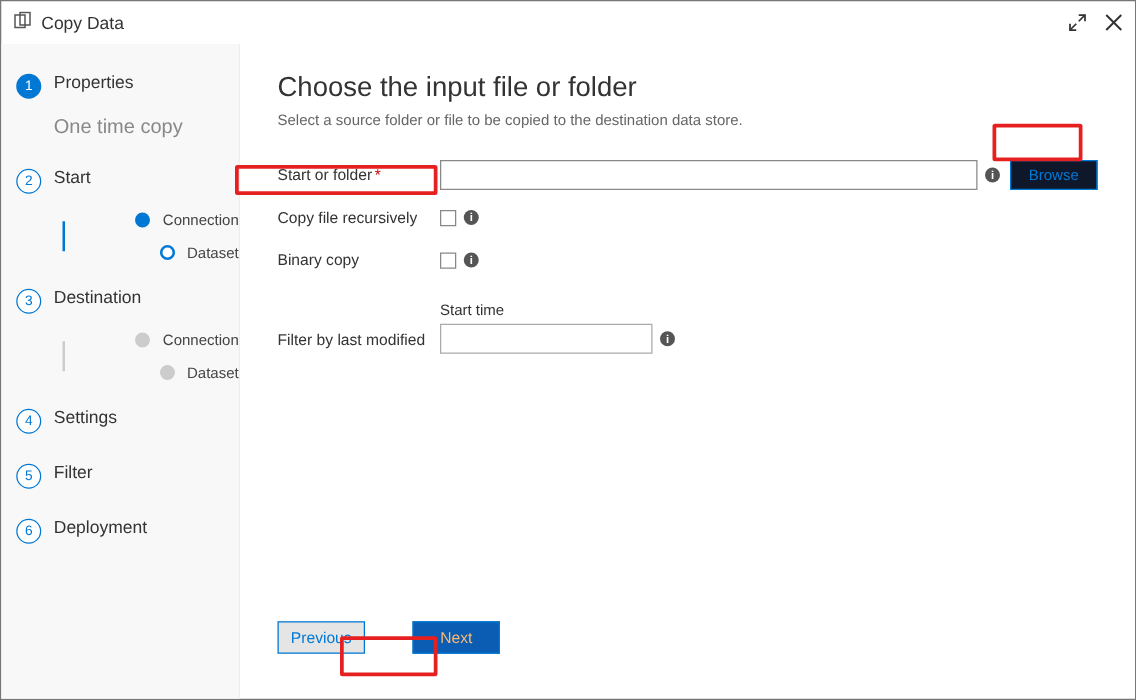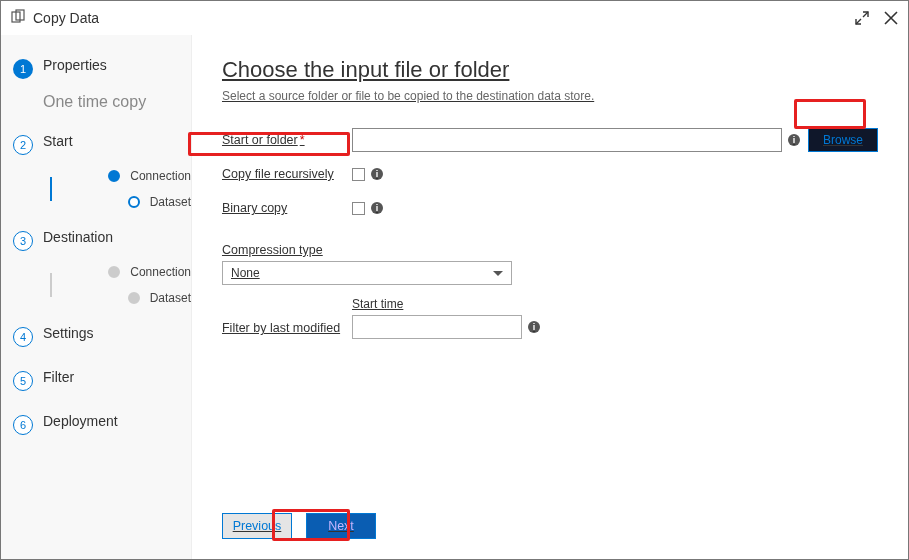--- a/index.html
+++ b/index.html
@@ -110,24 +110,23 @@
     z-index:0;
   }
   .sub-connector.blue { background:#0078d4; }
   .sub-connector.grey { background:#ccc; }
   .substeps { position:relative; }
 
   
   .main {
     flex:1;
     position:relative;
-    padding: 22px 30px 20px 30px;
+    padding: 22px 30px 36px 30px;
     display:flex;
     flex-direction:column;
-    text-decoration:underline;
   }
   h1.page-title {
     font-size: 22px;
     font-weight: 400;
     margin: 0 0 6px 0;
     color: #333;
   }
   .page-sub {
     font-size: 12px;
     color: #666;
@@ -230,21 +229,22 @@
   }
   .btn.outline {
     border:1px solid #0078d4;
     background:#e5e5e5;
     color:#0078d4;
   }
   .btn.primary {
     border:1px solid #0078d4;
     background:#0b5cad;
     background:#0a5db2;
-    color:#c4b5fd;
+    color:#fdba74;
+    margin-left:24px;
   }
 
   .hl-red {
     border: 3px solid #e62020;
     border-radius: 2px;
     position: absolute;
     pointer-events: none;
   }
 </style>
 </head>
@@ -363,27 +363,20 @@
         <span class="checkbox"></span>
         <span class="info-icon">i</span>
       </div>
 
       <div class="form-row">
         <div class="form-label">Binary copy</div>
         <span class="checkbox"></span>
         <span class="info-icon">i</span>
       </div>
 
-      <div class="col-block">
-        <div class="form-label" style="width:auto;">Compression type</div>
-        <div class="select">
-          <span>None</span>
-          <span class="caret"></span>
-        </div>
-      </div>
 
       <div class="range-row">
         <div class="form-label" style="align-self:flex-end; margin-bottom:4px;">Filter by last modified</div>
         <div class="range-col">
           <span class="rlabel">Start time</span>
           <input class="range-input" style="">
         </div>
         <span class="info-icon" style="margin-bottom:6px;">i</span>
       </div>
 

